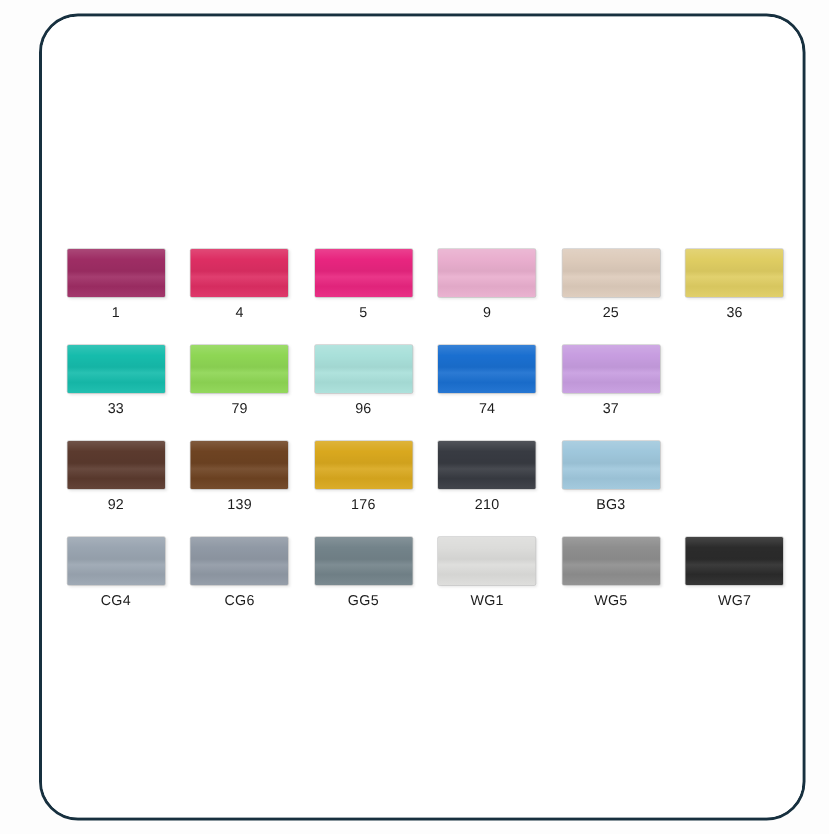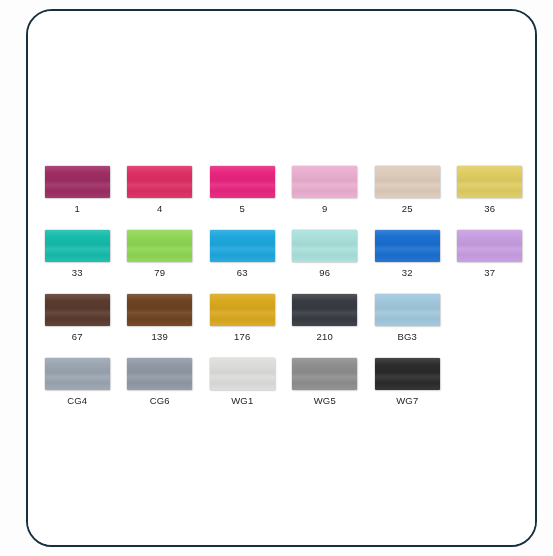--- a/index.html
+++ b/index.html
@@ -140,40 +140,36 @@
           <div class="swatch-row">
             <div class="swatch-cell">
               <div class="swatch-chip" style="background-color: rgb(22, 188, 172);"></div>
               <div class="swatch-label">33</div>
             </div>
             <div class="swatch-cell">
               <div class="swatch-chip" style="background-color: rgb(142, 214, 84);"></div>
               <div class="swatch-label">79</div>
             </div>
             <div class="swatch-cell">
-              <div class="swatch-chip" style="background-color: rgb(30, 167, 221);"></div>
-              <div class="swatch-label">63</div>
-            </div>
-            <div class="swatch-cell">
               <div class="swatch-chip" style="background-color: rgb(169, 224, 218);"></div>
               <div class="swatch-label">96</div>
             </div>
             <div class="swatch-cell">
               <div class="swatch-chip" style="background-color: rgb(26, 111, 208);"></div>
-              <div class="swatch-label">32</div>
+              <div class="swatch-label">74</div>
             </div>
             <div class="swatch-cell">
               <div class="swatch-chip" style="background-color: rgb(199, 157, 224);"></div>
               <div class="swatch-label">37</div>
             </div>
           </div>
           <div class="swatch-row">
             <div class="swatch-cell">
               <div class="swatch-chip" style="background-color: rgb(91, 58, 46);"></div>
-              <div class="swatch-label">67</div>
+              <div class="swatch-label">92</div>
             </div>
             <div class="swatch-cell">
               <div class="swatch-chip" style="background-color: rgb(110, 67, 34);"></div>
               <div class="swatch-label">139</div>
             </div>
             <div class="swatch-cell">
               <div class="swatch-chip" style="background-color: rgb(217, 168, 30);"></div>
               <div class="swatch-label">176</div>
             </div>
             <div class="swatch-cell">
@@ -188,20 +184,24 @@
           <div class="swatch-row">
             <div class="swatch-cell">
               <div class="swatch-chip" style="background-color: rgb(154, 165, 177);"></div>
               <div class="swatch-label">CG4</div>
             </div>
             <div class="swatch-cell">
               <div class="swatch-chip" style="background-color: rgb(144, 153, 165);"></div>
               <div class="swatch-label">CG6</div>
             </div>
             <div class="swatch-cell">
+              <div class="swatch-chip" style="background-color: rgb(115, 131, 138);"></div>
+              <div class="swatch-label">GG5</div>
+            </div>
+            <div class="swatch-cell">
               <div class="swatch-chip" style="background-color: rgb(220, 220, 218);"></div>
               <div class="swatch-label">WG1</div>
             </div>
             <div class="swatch-cell">
               <div class="swatch-chip" style="background-color: rgb(142, 142, 142);"></div>
               <div class="swatch-label">WG5</div>
             </div>
             <div class="swatch-cell">
               <div class="swatch-chip" style="background-color: rgb(43, 43, 43);"></div>
               <div class="swatch-label">WG7</div>

